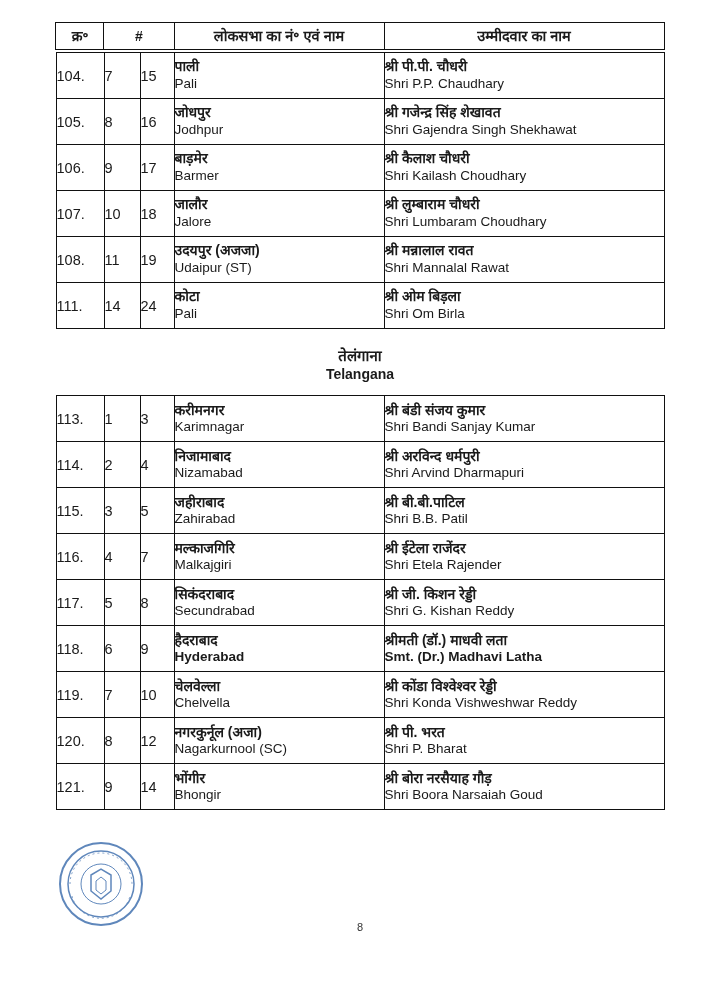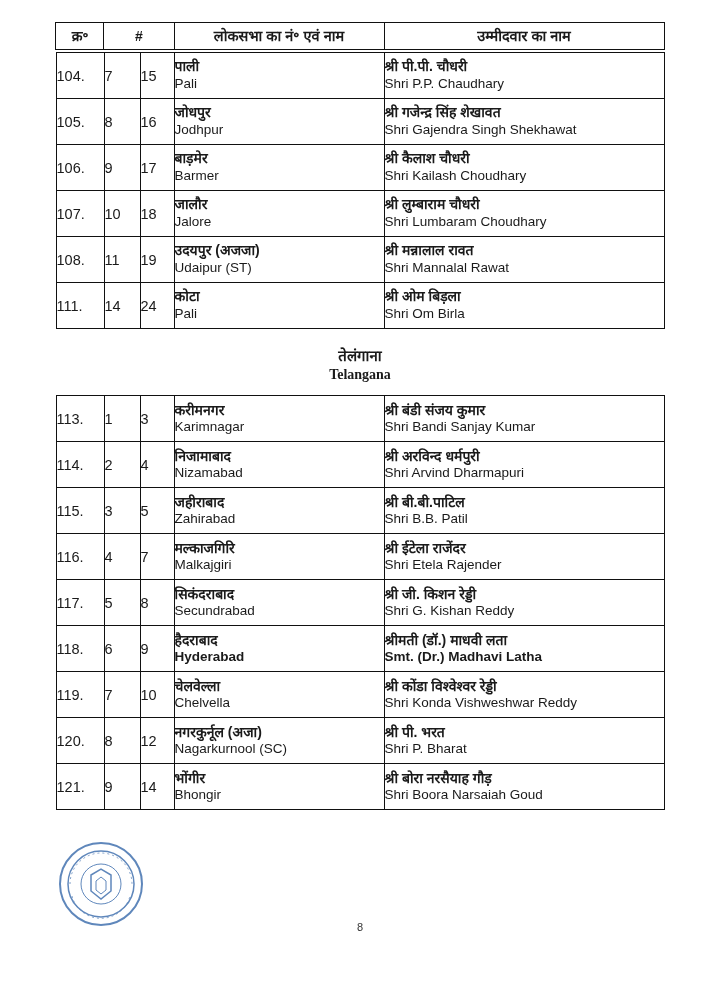--- a/index.html
+++ b/index.html
@@ -73,21 +73,20 @@
     font-size: 13.5px;
     display: block;
     white-space: nowrap;
   }
   .bold .hi, .bold .en { font-weight: bold; }
 
   .section-title {
     text-align: center;
     margin: 18px 0 12px 0;
     line-height: 1.25;
-    font-family: Liberation Serif, serif;
   }
   .section-title .hi {
     font-size: 15px;
     font-weight: bold;
     display: block;
   }
   .section-title .en {
     font-size: 14px;
     font-weight: bold;
     display: block;

